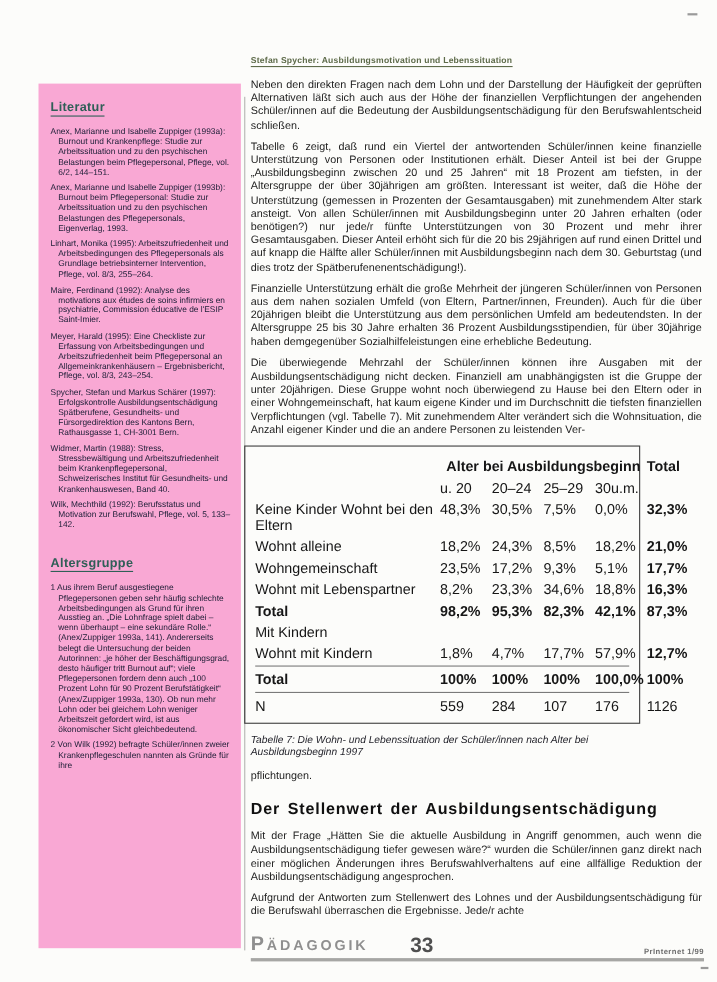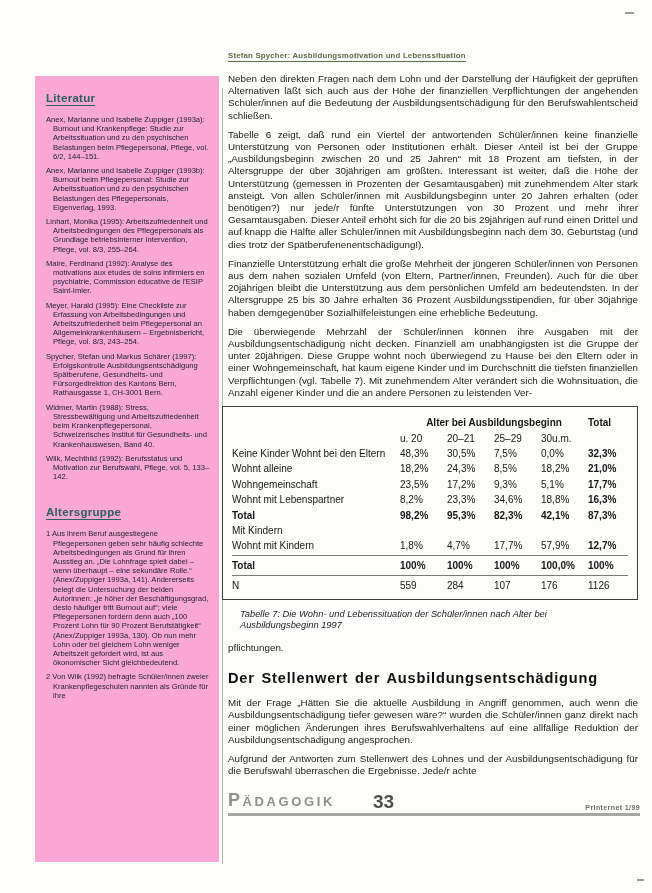--- a/index.html
+++ b/index.html
@@ -20,32 +20,32 @@
        padding-left:7px;text-indent:-7px;text-align:left;}
   .ref.note{color:#1d1d35;}
 
   
   .main{position:absolute;left:228px;top:44px;width:410px;}
   .running-header{display:inline-block;font-size:7.8px;font-weight:bold;color:#5e6b4a;
                   border-bottom:1px solid #5e6b4a;padding-bottom:1px;letter-spacing:.2px;margin-bottom:11px;}
   p.body{font-size:9.8px;line-height:12.2px;text-align:justify;margin:0 0 7px 0;color:#1c1c1c;}
 
   
-  .tablebox{border:1px solid #3c3c3c;margin:4px 0 0 -6px;width:416px;box-sizing:border-box;
-            padding:8px 9px 6px 9px;font-size:10px;color:#161616;}
+  .tablebox{border:1px solid #3c3c3c;margin:4px 0 0 -6px;width:360px;box-sizing:border-box;
+            padding:8px 9px 6px 9px;font-size:13px;color:#161616;}
   .trow{display:flex;align-items:baseline;padding:2.2px 0;}
   .tlabel{width:168px;flex:0 0 auto;}
   .tcell{width:47px;flex:0 0 auto;}
   .tcol-total{width:42px;flex:0 0 auto;font-weight:bold;}
   .tgroup{width:188px;flex:0 0 auto;text-align:center;font-weight:bold;}
   .bold-row{font-weight:bold;}
   .rule-top{border-top:1px solid #7a7a7a;margin-top:2px;padding-top:3.5px;}
   .plain-total{font-weight:normal;}
 
-  .caption{font-style:italic;font-size:9.3px;line-height:11.6px;margin:9px 0 10px 12px;
+  .caption{font-style:italic;font-size:9.3px;line-height:11.6px;margin:9px 0 10px 0;
            max-width:330px;color:#24242c;}
   .section-heading{font-size:14.6px;font-weight:bold;letter-spacing:.8px;word-spacing:2px;
                    margin:16px 0 11px 0;color:#101010;}
 
   
   .footer{display:flex;align-items:flex-end;margin-top:13px;width:412px;}
   .journal{font-size:13px;font-weight:bold;letter-spacing:2.6px;color:#8f8f8f;}
   .journal::first-letter{font-size:18px;}
   .pagenum{font-size:19px;font-weight:bold;color:#4f4f4f;margin-left:38px;line-height:1;}
   .issue{margin-left:auto;font-size:7px;color:#6e6e6e;letter-spacing:.4px;font-weight:bold;}
@@ -84,21 +84,21 @@
 
     <div class="tablebox">
       <div class="trow">
         <div class="tlabel"></div>
         <div class="tgroup">Alter bei Ausbildungsbeginn</div>
         <div class="tcol-total">Total</div>
       </div>
       <div class="trow">
         <div class="tlabel"></div>
         <div class="tcell">u. 20</div>
-        <div class="tcell">20–21</div>
+        <div class="tcell">20–24</div>
         <div class="tcell">25–29</div>
         <div class="tcell">30u.m.</div>
         <div class="tcol-total"></div>
       </div>
 
       <div class="trow">
         <div class="tlabel">Keine Kinder Wohnt bei den Eltern</div>
         <div class="tcell">48,3%</div>
         <div class="tcell">30,5%</div>
         <div class="tcell">7,5%</div>

